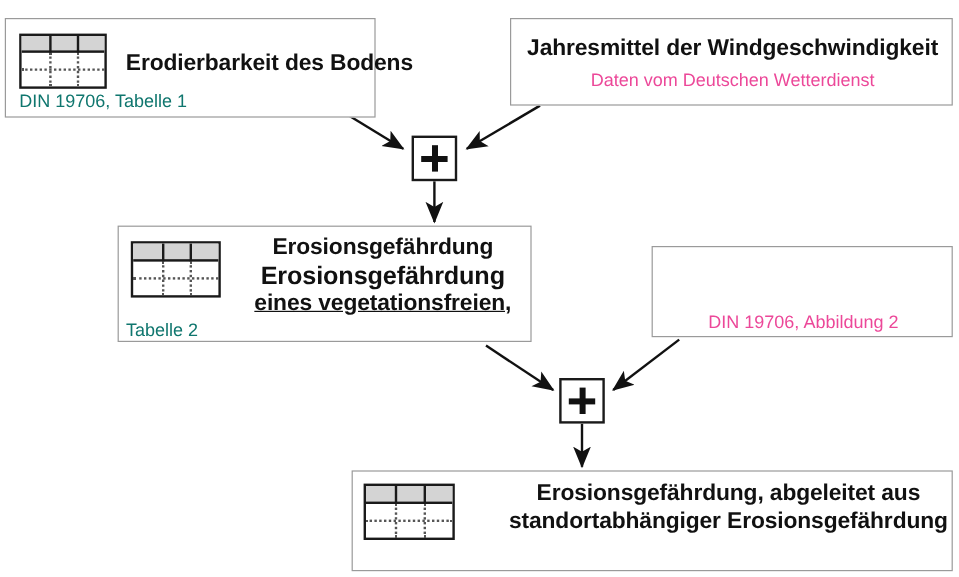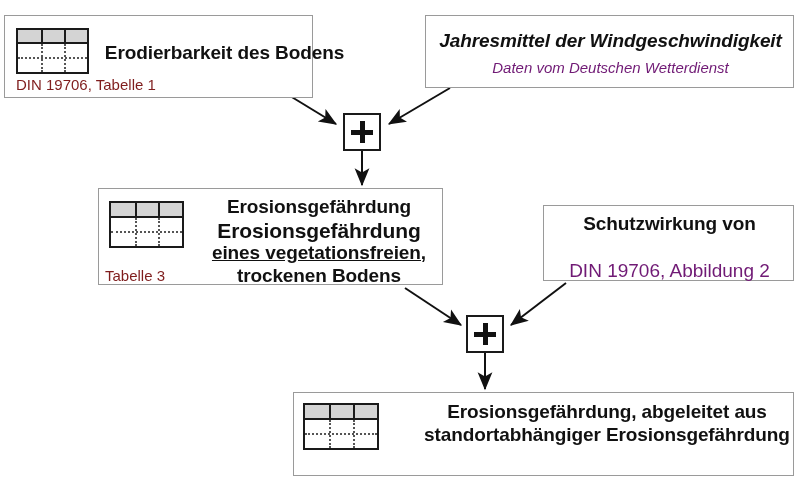--- a/index.html
+++ b/index.html
@@ -72,27 +72,27 @@
   .title {
     position: absolute;
     font-weight: bold;
     color: #111;
     text-align: center;
     line-height: 1.18;
     letter-spacing: -0.1px;
   }
   .sub {
     position: absolute;
-    color: #701a75;
+    color: #ec4899;
     text-align: center;
     line-height: 1.18;
   }
   .caption {
     position: absolute;
-    color: #7f1d1d;
+    color: #0f766e;
     text-align: left;
     line-height: 1.2;
   }
 
   
   .plus {
     position: absolute;
     box-sizing: border-box;
     width: 38px;
     height: 38px;
@@ -158,49 +158,47 @@
       <div class="vs a"></div>
       <div class="vs b"></div>
       <div class="vd a"></div>
       <div class="vd b"></div>
       <div class="hd"></div>
     </div>
     <div class="title" style="left:92px; top:26px; width:255px; font-size:19px;">Erodierbarkeit des Bodens</div>
     <div class="caption" style="left:11px; top:60px; width:220px; font-size:15px;">DIN 19706, Tabelle 1</div>
   </div>
 
-  <div class="box" style="left:425px; top:15px; width:369px; height:73px;font-style:italic;">
+  <div class="box" style="left:425px; top:15px; width:369px; height:73px;">
     <div class="title" style="left:0; top:14px; width:369px; font-size:19px;">Jahresmittel der Windgeschwindigkeit</div>
     <div class="sub" style="left:0; top:43px; width:369px; font-size:15px;">Daten vom Deutschen Wetterdienst</div>
   </div>
 
   <div class="plus" style="left:343px; top:113px;">
     <div class="v"></div>
     <div class="h"></div>
   </div>
 
   <div class="box" style="left:98px; top:188px; width:345px; height:97px;">
     <div class="tbl-icon" style="left:10px; top:12px; width:75px; height:47px;">
       <div class="hdr"></div>
       <div class="vs a"></div>
       <div class="vs b"></div>
       <div class="vd a"></div>
       <div class="vd b"></div>
       <div class="hd"></div>
     </div>
-    <div class="caption" style="left:6px; top:78px; width:120px; font-size:15px;">Tabelle 3</div>
+    <div class="caption" style="left:6px; top:78px; width:120px; font-size:15px;">Tabelle 2</div>
     <div class="title" style="left:100px; top:7px; width:240px; font-size:19px;">Erosionsgefährdung</div>
     <div class="title" style="left:100px; top:30px; width:240px; font-size:21px;">Erosionsgefährdung</div>
     <div class="title" style="left:100px; top:53px; width:240px; font-size:19px;text-decoration:underline;">eines vegetationsfreien,</div>
-    <div class="title" style="left:100px; top:76px; width:240px; font-size:19px;">trockenen Bodens</div>
   </div>
 
   <div class="box" style="left:543px; top:205px; width:251px; height:76px;">
-    <div class="title" style="left:0; top:7px; width:251px; font-size:19px;">Schutzwirkung von</div>
-    <div class="sub" style="left:0; top:54px; width:251px; font-size:19px;">DIN 19706, Abbildung 2</div>
+    <div class="sub" style="left:0; top:54px; width:251px; font-size:15px;">DIN 19706, Abbildung 2</div>
   </div>
 
   <div class="plus" style="left:466px; top:315px;">
     <div class="v"></div>
     <div class="h"></div>
   </div>
 
   <div class="box" style="left:293px; top:392px; width:501px; height:84px;">
     <div class="tbl-icon" style="left:9px; top:10px; width:76px; height:47px;">
       <div class="hdr"></div>

